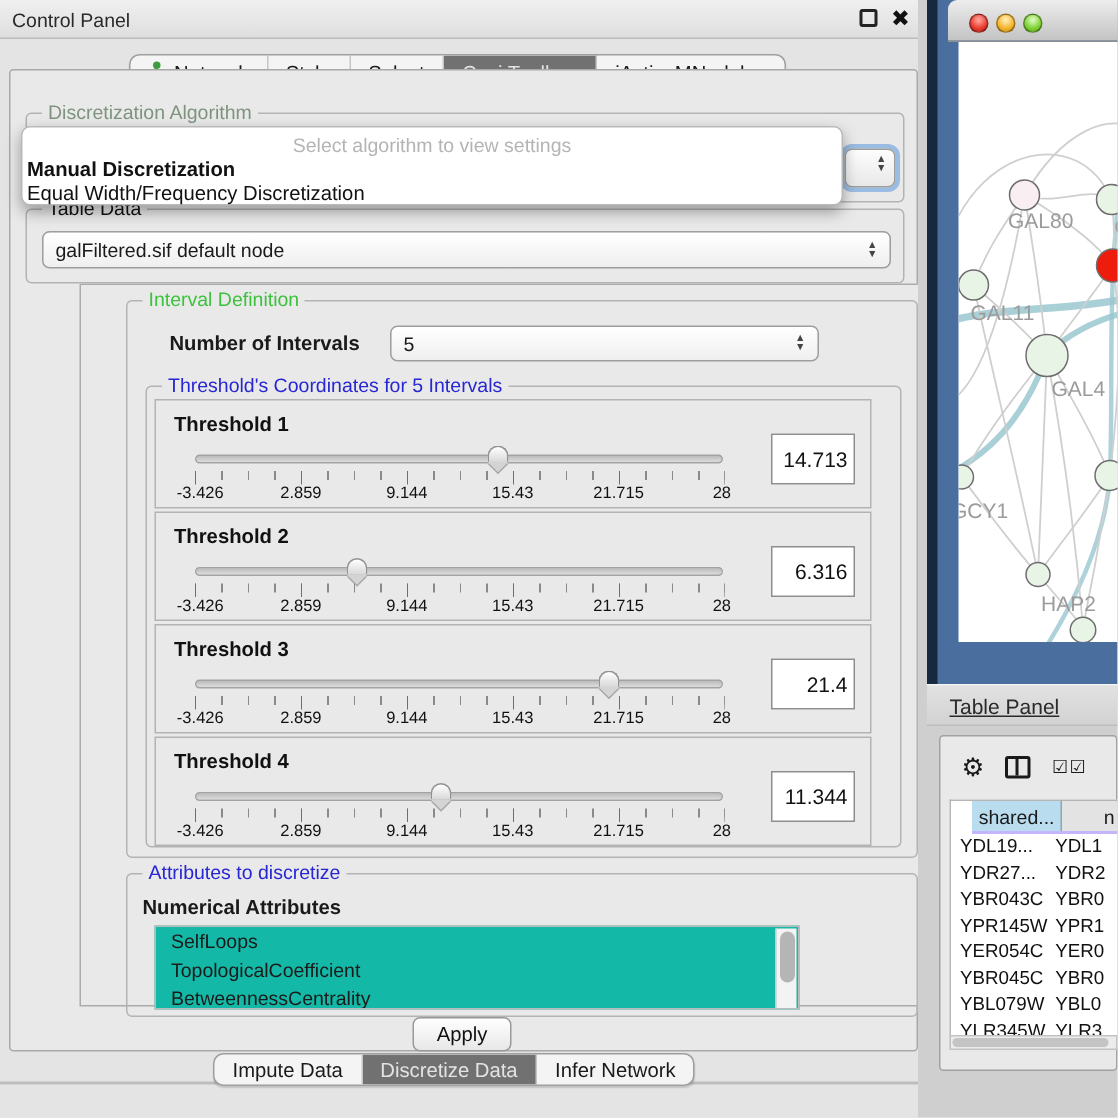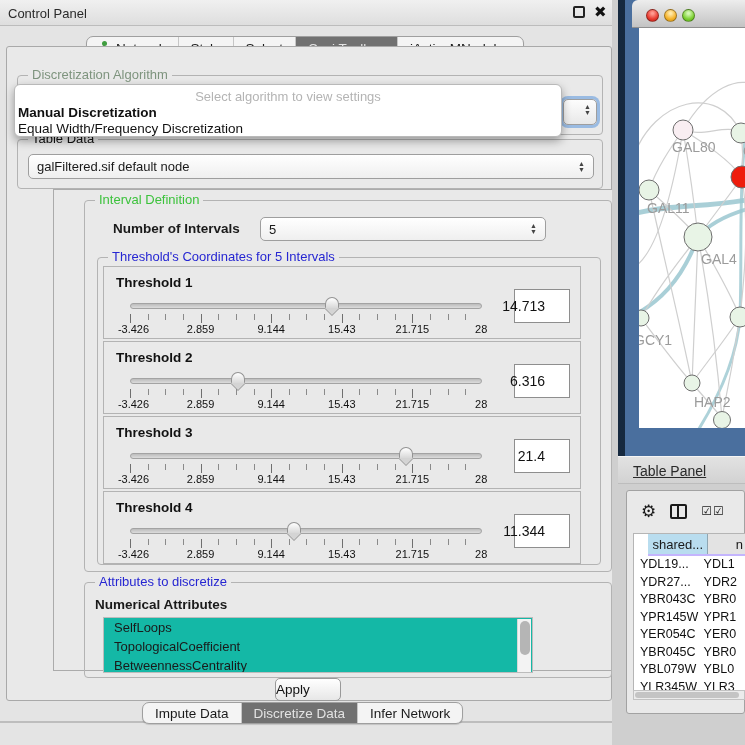--- a/index.html
+++ b/index.html
@@ -73,31 +73,31 @@
   .slider { position:absolute; left:26px; top:36px; width:352px; height:6px; border-radius:3px; background:linear-gradient(#bcbcbc,#dcdcdc); border:1px solid #a3a3a3; }
   .thumb { position:absolute; top:-7px; width:14px; height:11px; margin-left:-8px; background:linear-gradient(#ffffff,#d8d8d8); border:1px solid #939393; border-bottom:none; border-radius:7px 7px 1px 1px; }
   .thumb::after { content:''; position:absolute; top:100%; left:-1px; width:0; height:0; border-left:7px solid transparent; border-right:7px solid transparent; border-top:7px solid #d4d4d4; filter:drop-shadow(0 1px 0 #939393); }
   .ticks { position:absolute; left:26px; top:47px; width:353px; height:6px;
     background:repeating-linear-gradient(90deg,#8a8a8a 0 1px,transparent 1px 5%); }
   .ticks::after { content:''; position:absolute; left:0; top:0; width:100%; height:9px;
     background:repeating-linear-gradient(90deg,#6f6f6f 0 1px,transparent 1px 20%); }
   .ticklabels { position:absolute; left:26px; top:56px; width:353px; height:12px; font-size:11px; color:#111; }
   .ticklabels span { position:absolute; transform:translateX(-50%); white-space:nowrap; }
   .tl0{left:1%; transform:translateX(-35%);} .tl1{left:20%;} .tl2{left:40%;} .tl3{left:60%;} .tl4{left:80%;} .tl5{left:99.5%;}
-  .val-box { position:absolute; right:10px; top:22px; width:56px; height:34px; background:#fff; border:1px solid #8e8e8e; display:flex; align-items:center; justify-content:flex-end; padding-right:24px; font-size:14px; color:#111; }
+  .val-box { position:absolute; right:10px; top:22px; width:56px; height:34px; background:#fff; border:1px solid #8e8e8e; display:flex; align-items:center; justify-content:flex-end; padding-right:4px; font-size:14px; color:#111; }
 
   #attrs-group { left:30px; top:392px; width:528px; height:96px; }
   #attrs-group > .grouptitle { color:#2626d2; }
   #attrs-label { left:10px; top:14px; font-weight:bold; font-size:13.5px; }
   #attr-list { left:18px; top:34px; width:430px; height:56px; background:#14b8a6; border:1px solid #bcbcbc; overflow:hidden; }
   #attr-list .item { padding-left:10px; height:19px; line-height:19px; font-size:13px; color:#1a1a1a; }
   #attr-scroll { position:absolute; right:1px; top:1px; width:14px; height:54px; background:#f3f3f3; border-left:1px solid #d8d8d8; }
   #attr-thumb { position:absolute; left:2px; top:2px; width:10px; height:34px; background:#b5b5b5; border-radius:5px; }
 
-  #apply-btn { left:268px; top:631px; width:66px; height:23px; background:linear-gradient(#ffffff,#e7e7e7); border:1px solid #999; border-radius:5px; text-align:left; line-height:21px; font-size:13.5px; color:#111; }
+  #apply-btn { left:268px; top:631px; width:66px; height:23px; background:linear-gradient(#ffffff,#e7e7e7); border:1px solid #999; border-radius:5px; text-align:center; line-height:21px; font-size:13.5px; color:#111; }
 
   #bottom-divider { left:0; top:721px; width:620px; height:2px; background:#bdbdbd; }
 
   
   #right-bg { left:612px; top:0; width:133px; height:745px; background:#cfcfcf; }
   #net-window { left:618px; top:0; width:127px; height:456px; background:#4a6f9e; border-left:7px solid; border-image:linear-gradient(90deg,#16293f,#2c4a70) 1; }
   #net-titlebar { position:absolute; left:7px; top:0; width:120px; height:28px; background:linear-gradient(#ededed,#c3c3c3); border-bottom:1px solid #8f8f8f; border-top-left-radius:6px; }
   .light { position:absolute; top:9px; width:13px; height:13px; border-radius:50%; border:1px solid rgba(0,0,0,.35); }
   #light-red { left:14px; background:radial-gradient(circle at 50% 30%, #ff9a90 10%, #e83b30 60%, #b01d14); }
   #light-yellow { left:32px; background:radial-gradient(circle at 50% 30%, #ffe9a8 10%, #f5b32c 60%, #c58a10); }

